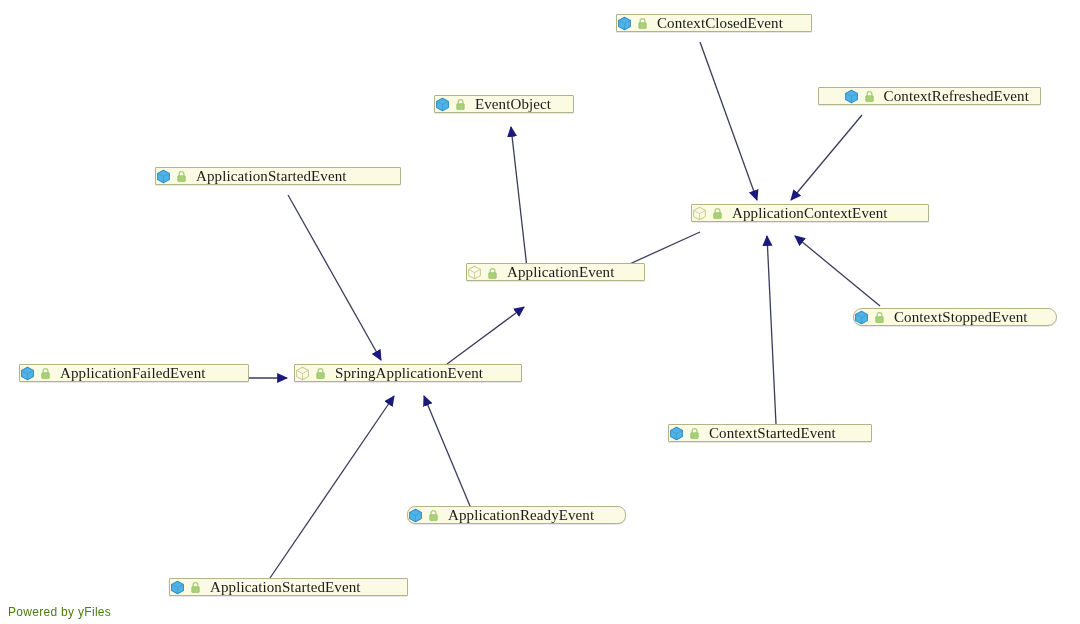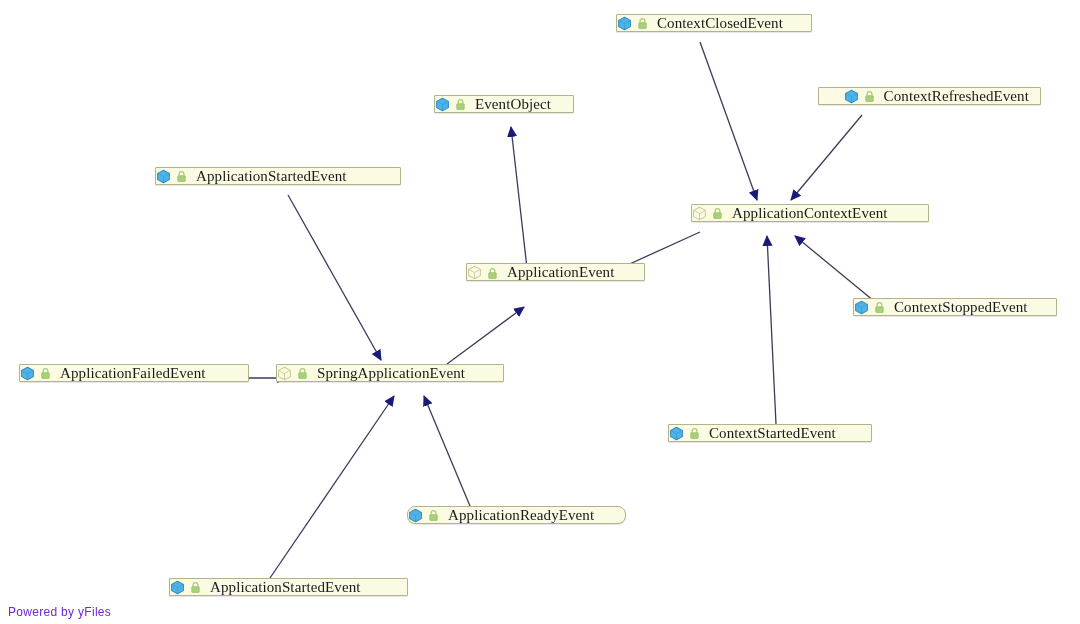--- a/index.html
+++ b/index.html
@@ -64,21 +64,21 @@
     width: 11px;
     height: 13px;
     margin-right: 9px;
   }
   #watermark {
     position: absolute;
     left: 8px;
     top: 605px;
     font-family: "Liberation Sans", sans-serif;
     font-size: 12px;
-    color: #6d28d9;
+    color: #4d7c0f;
     letter-spacing: 0.3px;
     user-select: none;
   }
 </style>
 </head>
 <body>
 
 <div id="diagram-canvas">
 
   <svg id="edge-layer" viewBox="0 0 1080 624" width="1080" height="624" xmlns="http://www.w3.org/2000/svg">
@@ -186,21 +186,21 @@
           </svg>
         </span>
         <span class="icon lock-icon">
           <svg viewBox="0 0 12 14" width="11" height="13" xmlns="http://www.w3.org/2000/svg">
             <path d="M3.4 6.2 V4.3 a2.6 2.6 0 0 1 5.2 0 V6.2" fill="none" stroke="#a9cf7a" stroke-width="1.4"></path>
             <rect x="1.9" y="6.1" width="8.2" height="6.4" rx="0.8" fill="#a9cf7a" stroke="#8fbb5e" stroke-width="0.7"></rect>
           </svg>
         </span>
         <span class="node-label">ApplicationEvent</span>
       </div>
-      <div class="node" style="left: 853px; top: 298px; width: 204px;">
+      <div class="node" style="left: 853px; top: 308px; width: 204px; border-radius: 10px;">
         <span class="icon class-icon">
           <svg viewBox="0 0 16 16" width="15" height="15" xmlns="http://www.w3.org/2000/svg">
             <path d="M8 1.4 L14.3 4.7 L14.3 11.3 L8 14.6 L1.7 11.3 L1.7 4.7 Z" fill="#4fb3e8" stroke="#2f8fc4" stroke-width="1.1" stroke-linejoin="round"></path>
             <path d="M1.7 4.7 L8 8.0 L14.3 4.7 M8 8.0 L8 14.6" fill="none" stroke="#2f8fc4" stroke-width="1" opacity="0.5"></path>
           </svg>
         </span>
         <span class="icon lock-icon">
           <svg viewBox="0 0 12 14" width="11" height="13" xmlns="http://www.w3.org/2000/svg">
             <path d="M3.4 6.2 V4.3 a2.6 2.6 0 0 1 5.2 0 V6.2" fill="none" stroke="#a9cf7a" stroke-width="1.4"></path>
             <rect x="1.9" y="6.1" width="8.2" height="6.4" rx="0.8" fill="#a9cf7a" stroke="#8fbb5e" stroke-width="0.7"></rect>
@@ -216,21 +216,21 @@
           </svg>
         </span>
         <span class="icon lock-icon">
           <svg viewBox="0 0 12 14" width="11" height="13" xmlns="http://www.w3.org/2000/svg">
             <path d="M3.4 6.2 V4.3 a2.6 2.6 0 0 1 5.2 0 V6.2" fill="none" stroke="#a9cf7a" stroke-width="1.4"></path>
             <rect x="1.9" y="6.1" width="8.2" height="6.4" rx="0.8" fill="#a9cf7a" stroke="#8fbb5e" stroke-width="0.7"></rect>
           </svg>
         </span>
         <span class="node-label">ApplicationFailedEvent</span>
       </div>
-      <div class="node" style="left: 276px; top: 364px; width: 228px;">
+      <div class="node" style="left: 294px; top: 364px; width: 228px;">
         <span class="icon class-icon">
           <svg viewBox="0 0 16 16" width="15" height="15" xmlns="http://www.w3.org/2000/svg">
             <path d="M8 1.4 L14.3 4.7 L14.3 11.3 L8 14.6 L1.7 11.3 L1.7 4.7 Z" fill="none" stroke="#c9cb9a" stroke-width="1.1" stroke-linejoin="round"></path>
             <path d="M1.7 4.7 L8 8.0 L14.3 4.7 M8 8.0 L8 14.6" fill="none" stroke="#c9cb9a" stroke-width="1" opacity="0.95"></path>
           </svg>
         </span>
         <span class="icon lock-icon">
           <svg viewBox="0 0 12 14" width="11" height="13" xmlns="http://www.w3.org/2000/svg">
             <path d="M3.4 6.2 V4.3 a2.6 2.6 0 0 1 5.2 0 V6.2" fill="none" stroke="#a9cf7a" stroke-width="1.4"></path>
             <rect x="1.9" y="6.1" width="8.2" height="6.4" rx="0.8" fill="#a9cf7a" stroke="#8fbb5e" stroke-width="0.7"></rect>

